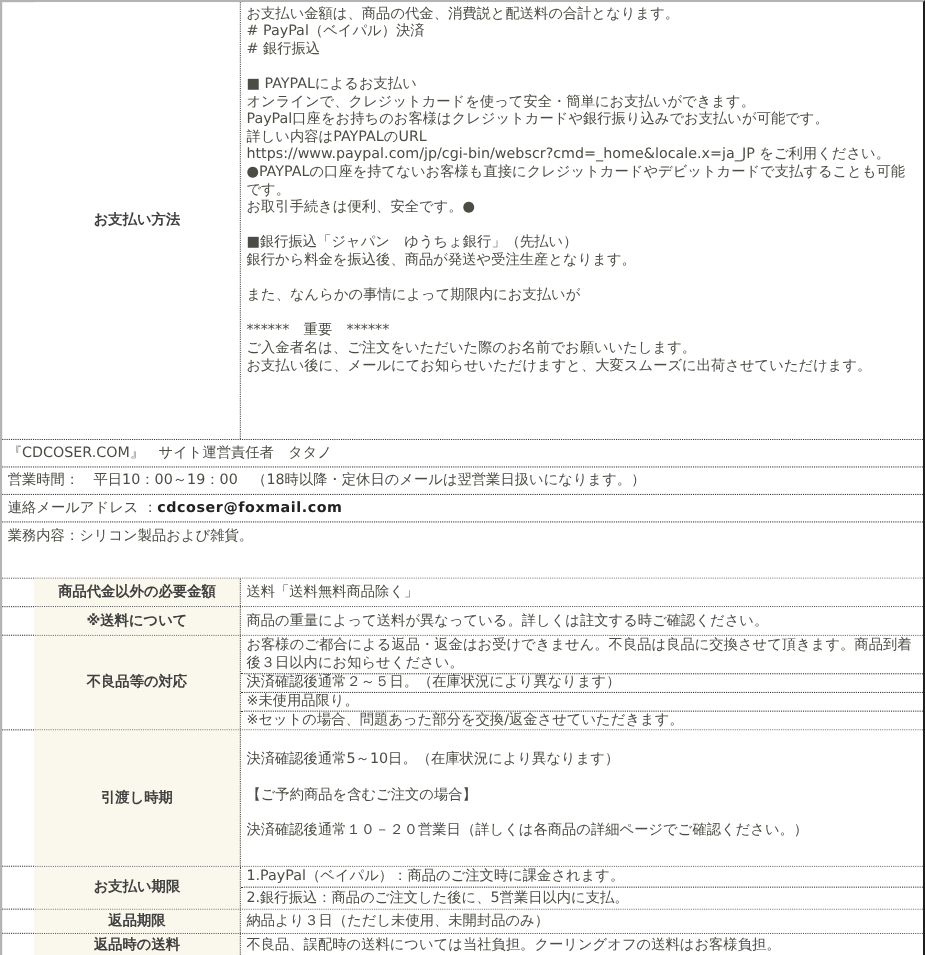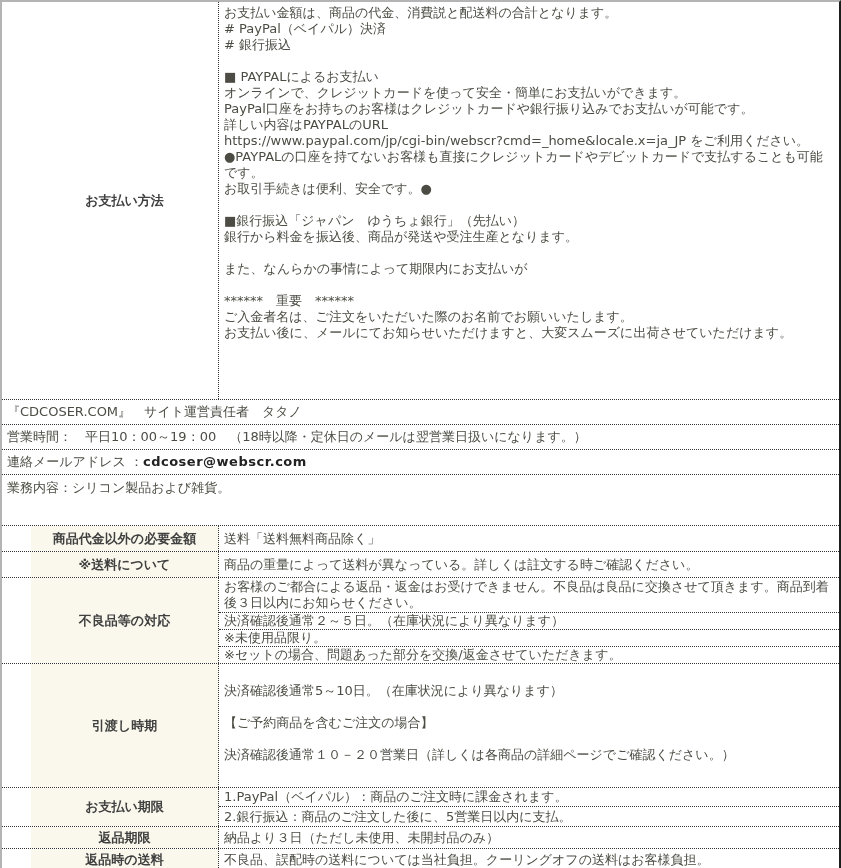--- a/index.html
+++ b/index.html
@@ -98,21 +98,21 @@
   <div class="trow row2-height">
     <div class="td">
       <div class="sr sr-h25">
         <span>『CDCOSER.COM』　サイト運営責任者　タタノ</span>
       </div>
       <div class="sr sr-h25">
         <span>営業時間：　平日10：00～19：00　（18時以降・定休日のメールは翌営業日扱いになります。）</span>
       </div>
       <div class="sr sr-h25">
         <span>連絡メールアドレス ： </span>
-        <span class="bold-email">cdcoser@webscr.com</span>
+        <span class="bold-email">cdcoser@foxmail.com</span>
       </div>
       <div class="sr sr-h25">
         <span>業務内容：シリコン製品および雑貨。</span>
       </div>
     </div>
   </div>
 
   <div class="trow">
     <div class="th">
       <span>商品代金以外の必要金額</span>

